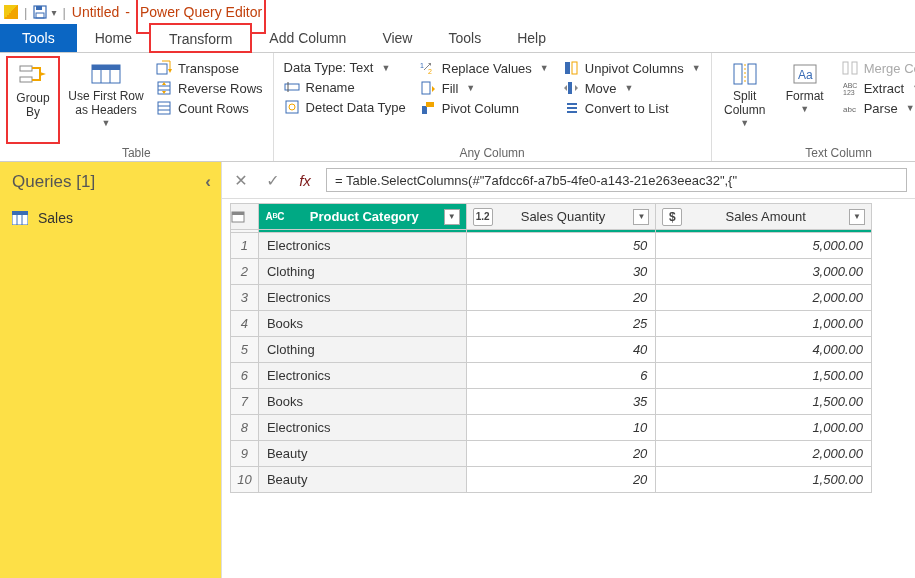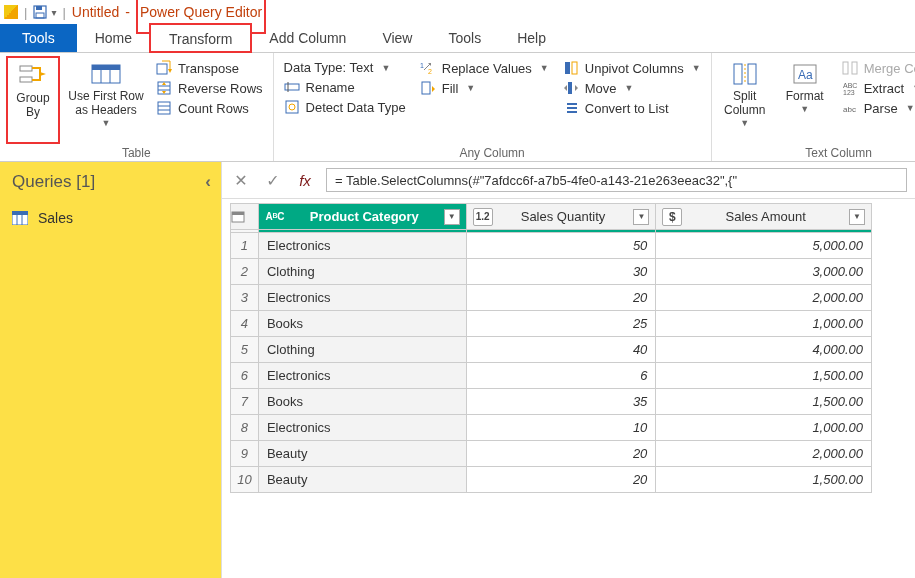--- a/index.html
+++ b/index.html
@@ -215,20 +215,29 @@
         </div>
         <div class="rbtn-sm">
           <span class="ic">
               <svg width="16" height="16">
                 <rect x="2" y="2" width="8" height="12" fill="none" stroke="#3a6cb5"></rect>
                 <polygon points="12,6 15,9 12,12" fill="#f2a500"></polygon>
               </svg>
             </span>
           <span>Fill</span>
             <span class="caret">▼</span>
+        </div>
+        <div class="rbtn-sm">
+          <span class="ic">
+              <svg width="16" height="16">
+                <rect x="2" y="6" width="5" height="8" fill="#3a6cb5"></rect>
+                <rect x="6" y="2" width="8" height="5" fill="#f2a500"></rect>
+              </svg>
+            </span>
+          <span>Pivot Column</span>
         </div>
       </div>
       <div class="rstack">
         <div class="rbtn-sm">
           <span class="ic">
               <svg width="16" height="16">
                 <rect x="2" y="2" width="5" height="12" fill="#3a6cb5"></rect>
                 <rect x="9" y="2" width="5" height="12" fill="none" stroke="#f2a500"></rect>
               </svg>
             </span>

